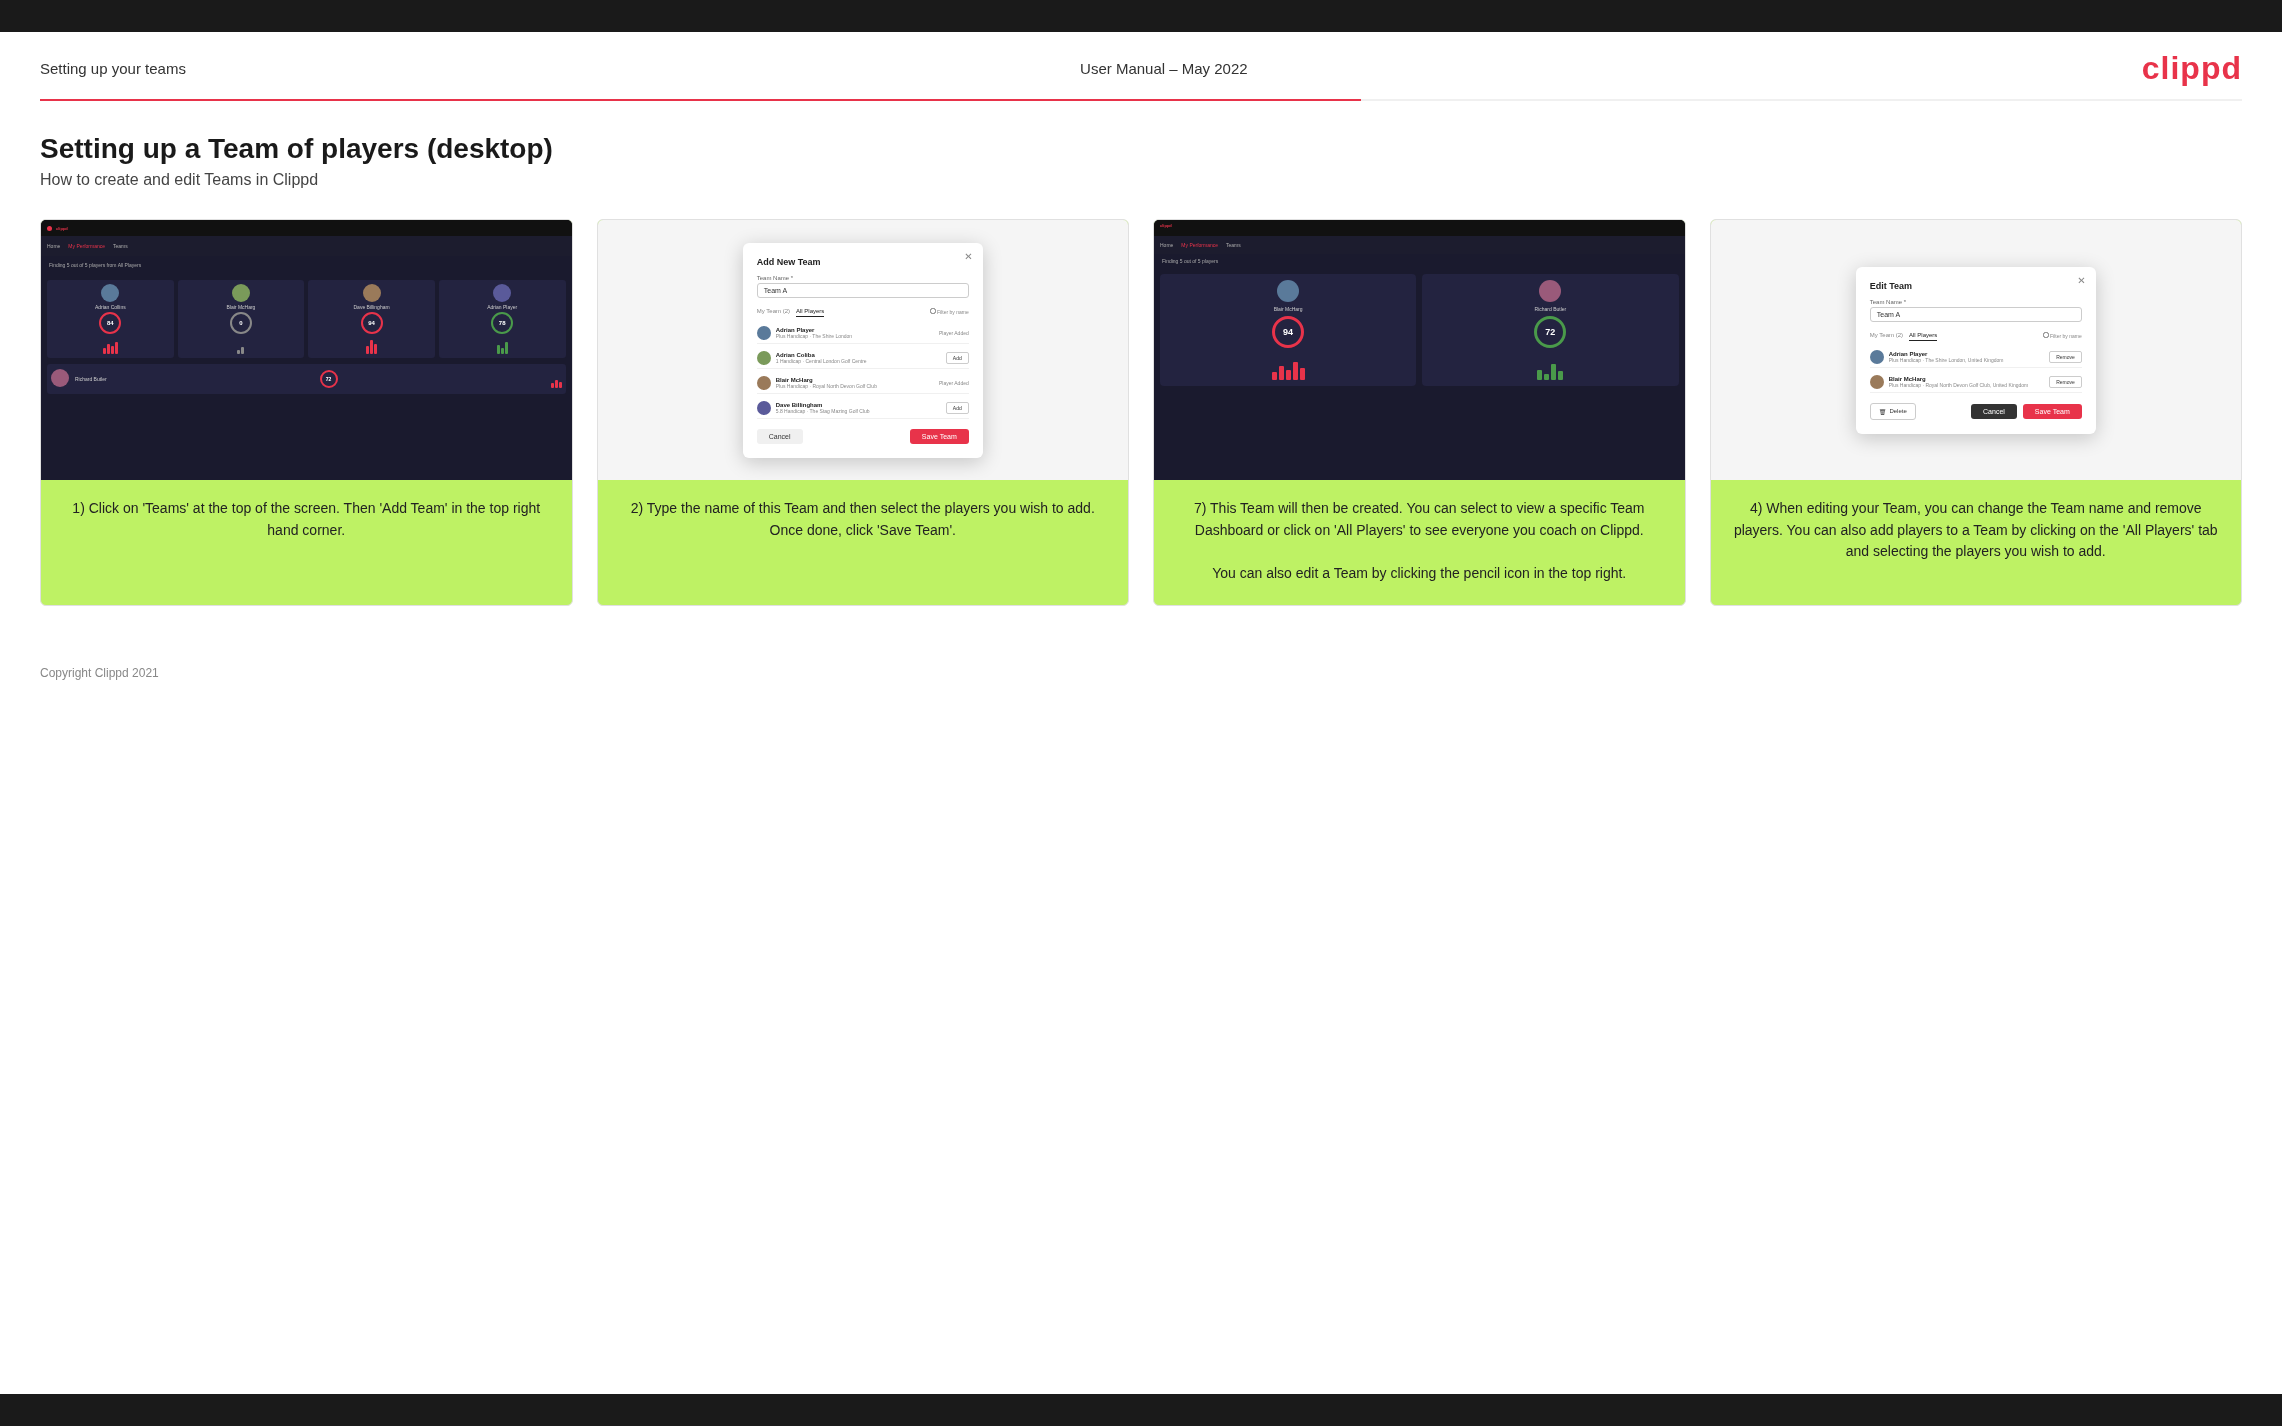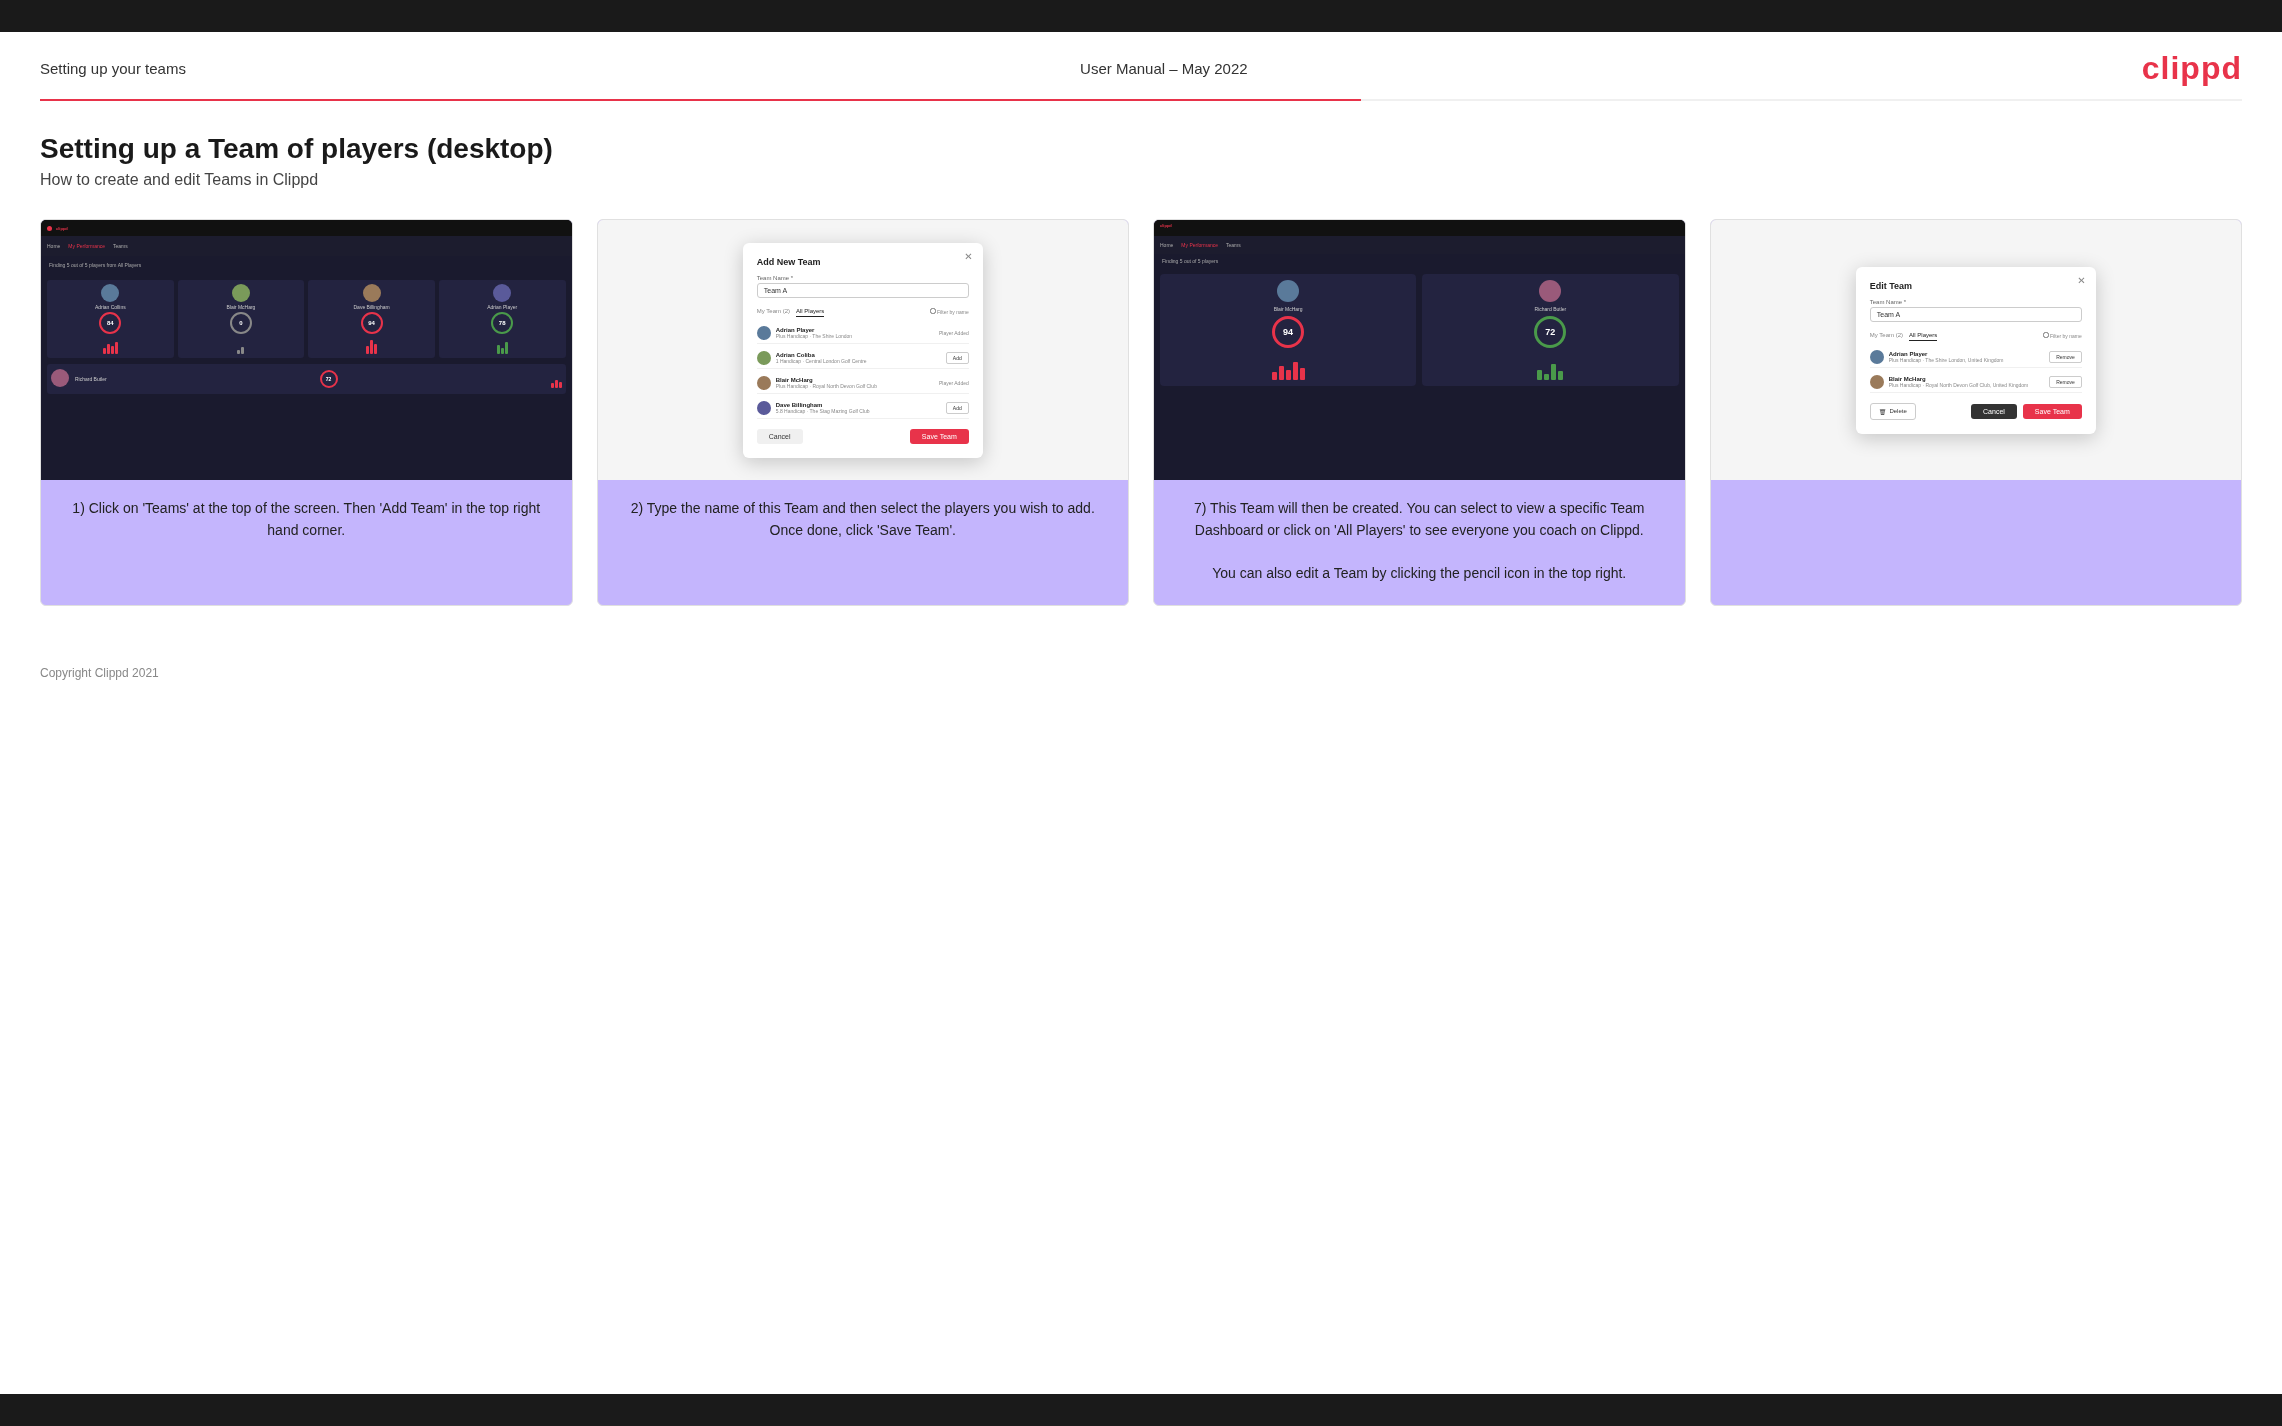--- a/index.html
+++ b/index.html
@@ -68,21 +68,21 @@
       display: grid;
       grid-template-columns: repeat(4, 1fr);
       gap: 24px;
       margin-bottom: 30px;
     }
 
     .card {
       border: 1px solid #e0e0e0;
       border-radius: 6px;
       overflow: hidden;
-      background: #c4b5fd;
+      background: #bef264;
       display: flex;
       flex-direction: column;
     }
 
     .card-screenshot {
       background: #f5f5f5;
       height: 260px;
       overflow: hidden;
       position: relative;
       display: flex;
@@ -650,20 +650,21 @@
           <div class="mock-edit-footer">
             <button class="mock-delete-btn">
               <span>🗑</span>
               <span>Delete</span>
             </button>
             <button class="mock-btn-cancel" style="background:#333;color:#fff;">Cancel</button>
             <button class="mock-btn-save">Save Team</button>
           </div>
         </div>
       </div>
+      <div class="card-text">4) When editing your Team, you can change the Team name and remove players. You can also add players to a Team by clicking on the 'All Players' tab and selecting the players you wish to add.</div>
     </div>
 
   </div>
 </div>
 
 <div class="footer">
   <span>Copyright Clippd 2021</span>
 </div>
 
 <div class="bottom-bar"></div>

